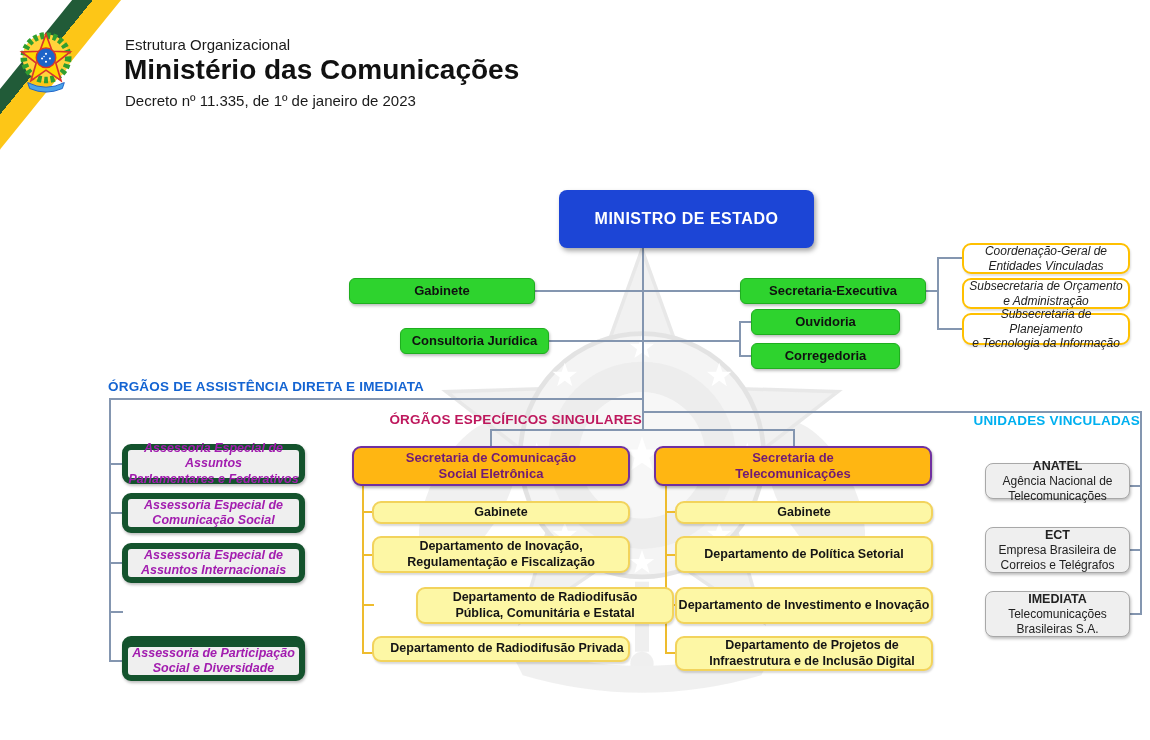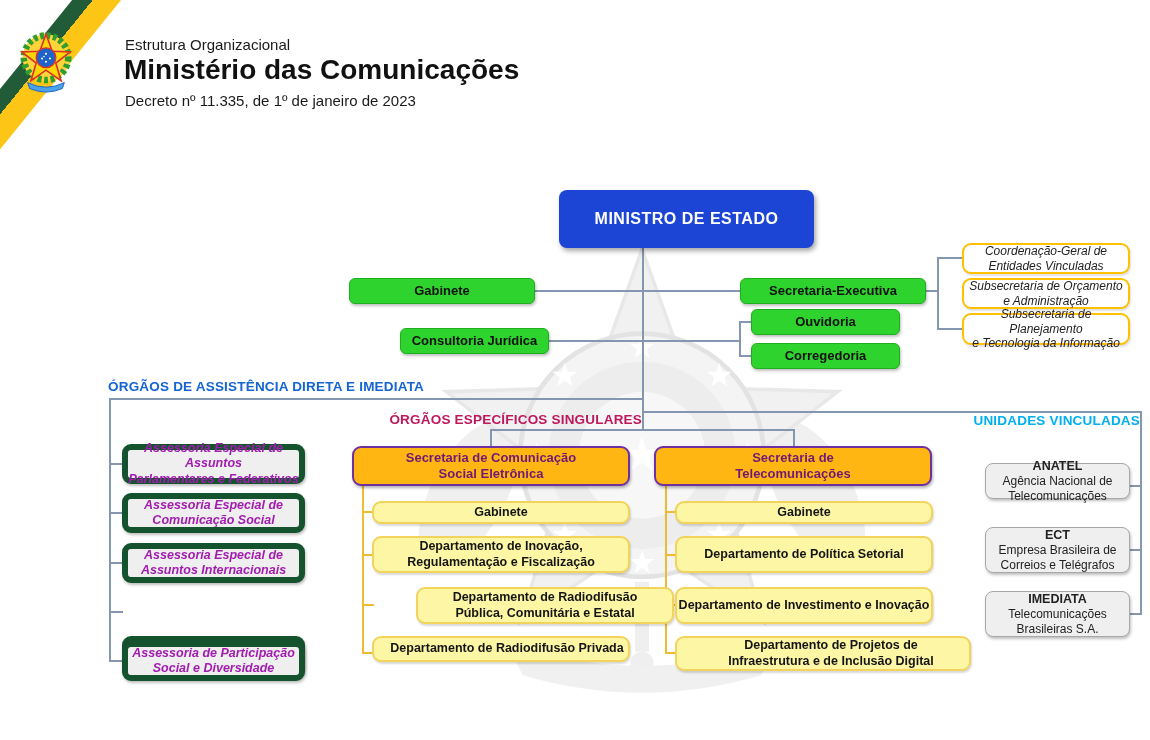--- a/index.html
+++ b/index.html
@@ -165,21 +165,21 @@
   <div class="box lyellow" style="left:372px;top:501px;width:258px;height:23px;">Gabinete</div>
   <div class="box lyellow pre" style="left:372px;top:536px;width:258px;height:37px;">Departamento de Inovação,
 Regulamentação e Fiscalização</div>
   <div class="box lyellow pre" style="left:372px;top:587px;width:258px;height:37px;margin-left:44px;">Departamento de Radiodifusão
 Pública, Comunitária e Estatal</div>
   <div class="box lyellow" style="left:372px;top:636px;width:258px;height:26px;padding-left:12px;">Departamento de Radiodifusão Privada</div>
 
   <div class="box lyellow" style="left:675px;top:501px;width:258px;height:23px;">Gabinete</div>
   <div class="box lyellow" style="left:675px;top:536px;width:258px;height:37px;">Departamento de Política Setorial</div>
   <div class="box lyellow" style="left:675px;top:587px;width:258px;height:37px;">Departamento de Investimento e Inovação</div>
-  <div class="box lyellow pre" style="left:675px;top:636px;width:296px;height:35px;padding-left:16px;">Departamento de Projetos de
+  <div class="box lyellow pre" style="left:675px;top:636px;width:258px;height:35px;padding-left:16px;">Departamento de Projetos de
 Infraestrutura e de Inclusão Digital</div>
 
   <div class="box linked" style="left:985px;top:463px;width:145px;height:36px;">
     <span class="acro">ANATEL</span>
     <span class="pre">Agência Nacional de
 Telecomunicações</span>
   </div>
   <div class="box linked" style="left:985px;top:527px;width:145px;height:46px;">
     <span class="acro">ECT</span>
     <span class="pre">Empresa Brasileira de

